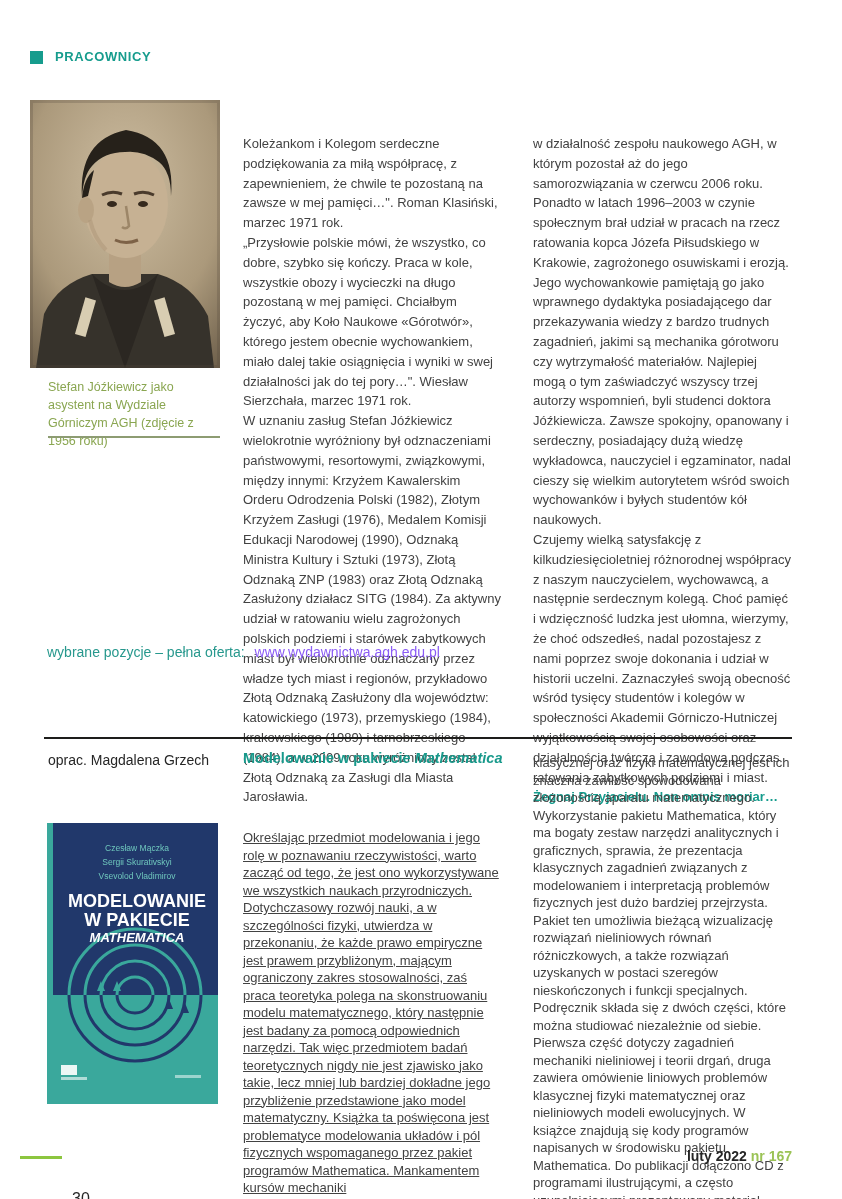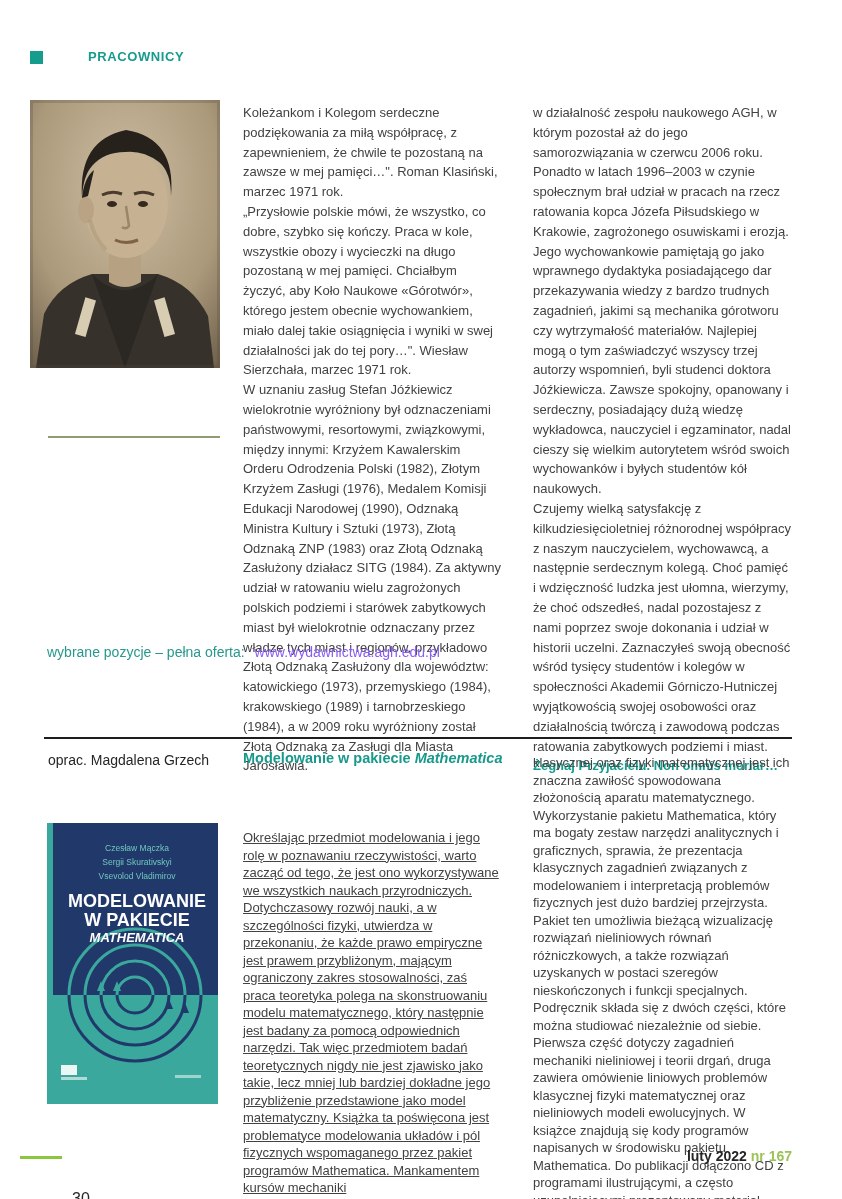--- a/index.html
+++ b/index.html
@@ -5,21 +5,21 @@
   html,body{margin:0;padding:0;background:#ffffff;}
   .page{position:relative;width:842px;height:1199px;background:#fff;margin:0 auto;overflow:hidden;
         font-family:"Liberation Sans","DejaVu Sans",sans-serif;color:#404040;}
   .abs{position:absolute;}
 
   
   .kicker-square{width:13px;height:13px;background:#169c8d;}
   .kicker{font-size:13px;font-weight:700;letter-spacing:.6px;color:#169c8d;}
 
   
-  .bodycol{width:258px;font-size:13px;line-height:19.8px;color:#424242;text-align:left;}
+  .bodycol{width:258px;font-size:13px;line-height:19.8px;color:#424242;text-align:left;margin-top:31px;}
   .bodycol p{margin:0;}
   .farewell{margin-top:20px;color:#169c8d;font-weight:700;}
 
   
   .caption{width:175px;font-size:12.5px;line-height:18px;color:#8aa651;}
   .caption-rule{height:2px;background:#8d9c72;}
 
   
   .tagline{font-size:14px;color:#27988d;}
   .tagline a{color:#8b5cf6;text-decoration:none;padding-left:6px;}
@@ -38,21 +38,21 @@
   .issue .no{color:#9bc356;font-weight:700;}
 
   svg{display:block;}
 </style>
 </head>
 <body>
 
 <div class="page">
 
   <div class="abs kicker-square" style="left:30px;top:51px;"></div>
-  <div class="abs kicker" style="left:55px;top:49px;margin-left:33px;">PRACOWNICY</div>
+  <div class="abs kicker" style="left:55px;top:49px;">PRACOWNICY</div>
 
   <div class="abs" style="left:30px;top:100px;width:190px;height:268px;">
     <svg width="190" height="268" viewBox="0 0 190 268">
       <defs>
         <radialGradient id="pbg" cx="50%" cy="32%" r="85%">
           <stop offset="0%" stop-color="#cdbda1"></stop>
           <stop offset="60%" stop-color="#ab997b"></stop>
           <stop offset="100%" stop-color="#6b5d49"></stop>
         </radialGradient>
       </defs>
@@ -80,20 +80,21 @@
 
       <path d="M96 106 L99 126 Q96 130 92 127" stroke="#9c8668" stroke-width="2.5" fill="none"></path>
       <path d="M85 140 Q96 145 108 140" stroke="#7d6247" stroke-width="3" fill="none"></path>
 
       <path d="M60 120 Q64 138 76 150" stroke="#ab9678" stroke-width="4" fill="none" opacity=".5"></path>
 
       <rect width="190" height="268" fill="none" stroke="#55493a" stroke-width="6" opacity=".25"></rect>
     </svg>
   </div>
 
+  <div class="abs caption" style="left:48px;top:378px;">Stefan Jóźkiewicz jako asystent na Wydziale Górniczym AGH (zdjęcie z 1956 roku)</div>
   <div class="abs caption-rule" style="left:48px;top:436px;width:172px;"></div>
 
   <div class="abs bodycol" style="left:243px;top:103px;">
     <p>Koleżankom i Kolegom serdeczne podziękowania za miłą współpracę, z zapewnieniem, że chwile te pozostaną na zawsze w mej pamięci…". Roman Klasiński, marzec 1971 rok.</p>
     <p>„Przysłowie polskie mówi, że wszystko, co dobre, szybko się kończy. Praca w kole, wszystkie obozy i wycieczki na długo pozostaną w mej pamięci. Chciałbym życzyć, aby Koło Naukowe «Górotwór», którego jestem obecnie wychowankiem, miało dalej takie osiągnięcia i wyniki w swej działalności jak do tej pory…". Wiesław Sierzchała, marzec 1971 rok.</p>
     <p>W uznaniu zasług Stefan Jóźkiewicz wielokrotnie wyróżniony był odznaczeniami państwowymi, resortowymi, związkowymi, między innymi: Krzyżem Kawalerskim Orderu Odrodzenia Polski (1982), Złotym Krzyżem Zasługi (1976), Medalem Komisji Edukacji Narodowej (1990), Odznaką Ministra Kultury i Sztuki (1973), Złotą Odznaką ZNP (1983) oraz Złotą Odznaką Zasłużony działacz SITG (1984). Za aktywny udział w ratowaniu wielu zagrożonych polskich podziemi i starówek zabytkowych miast był wielokrotnie odznaczany przez władze tych miast i regionów, przykładowo Złotą Odznaką Zasłużony dla województw: katowickiego (1973), przemyskiego (1984), krakowskiego (1989) i tarnobrzeskiego (1984), a w 2009 roku wyróżniony został Złotą Odznaką za Zasługi dla Miasta Jarosławia.</p>
   </div>
 
   <div class="abs bodycol" style="left:533px;top:103px;">
     <p>w działalność zespołu naukowego AGH, w którym pozostał aż do jego samorozwiązania w czerwcu 2006 roku. Ponadto w latach 1996–2003 w czynie społecznym brał udział w pracach na rzecz ratowania kopca Józefa Piłsudskiego w Krakowie, zagrożonego osuwiskami i erozją. Jego wychowankowie pamiętają go jako wprawnego dydaktyka posiadającego dar przekazywania wiedzy z bardzo trudnych zagadnień, jakimi są mechanika górotworu czy wytrzymałość materiałów. Najlepiej mogą o tym zaświadczyć wszyscy trzej autorzy wspomnień, byli studenci doktora Jóźkiewicza. Zawsze spokojny, opanowany i serdeczny, posiadający dużą wiedzę wykładowca, nauczyciel i egzaminator, nadal cieszy się wielkim autorytetem wśród swoich wychowanków i byłych studentów kół naukowych.</p>

